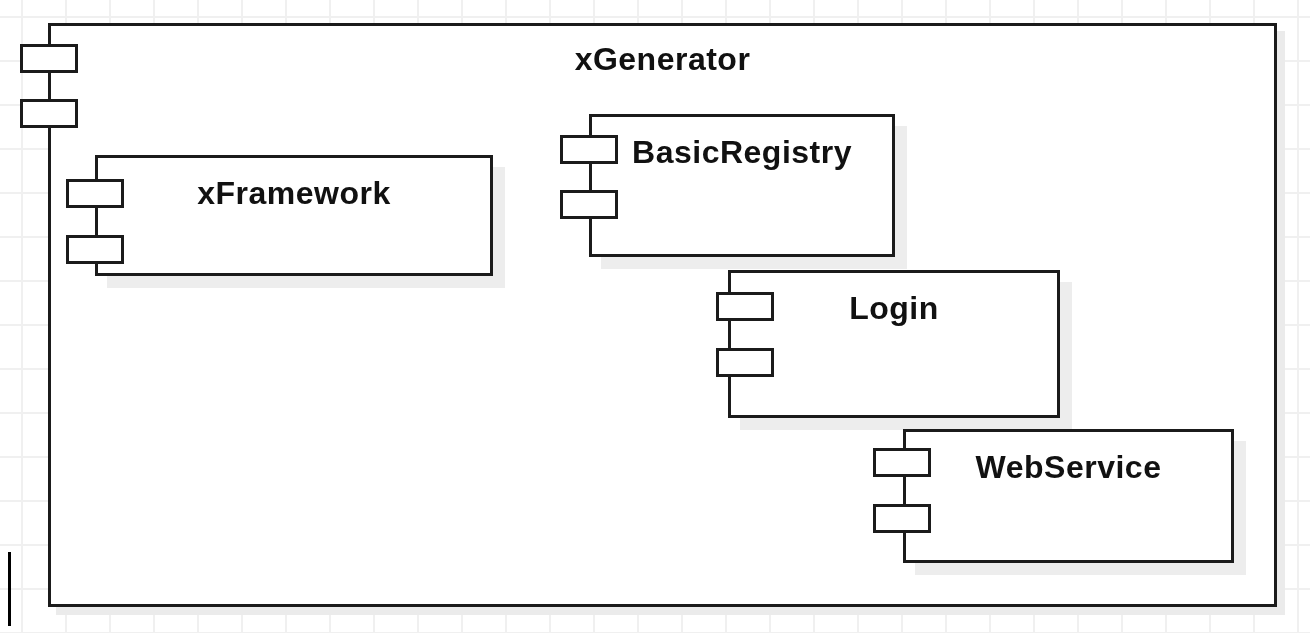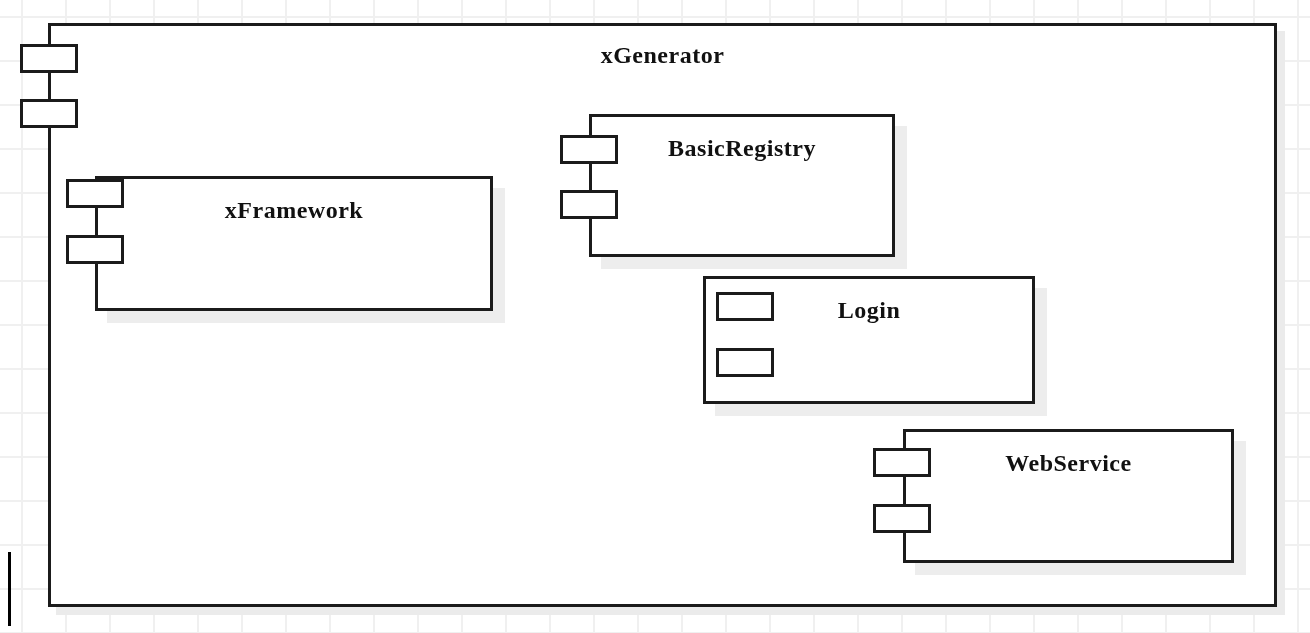--- a/index.html
+++ b/index.html
@@ -34,54 +34,53 @@
   }
   .component.outer {
     box-shadow: 8px 8px 0 #ebebeb;
   }
 
   .component .label {
     display: block;
     text-align: center;
     font-weight: bold;
     color: #111111;
-    font-size: 24px;
+    font-size: 32px;
     line-height: 1;
     letter-spacing: 0.5px;
     user-select: none;
-    font-family: Liberation Serif, serif;
   }
   .outer .label { margin-top: 17px; }
   .inner .label { margin-top: 19px; }
 
   
   .tab {
     position: absolute;
     box-sizing: border-box;
     width: 58px;
     height: 29px;
     background: #ffffff;
     border: 3px solid #1b1b1b;
     z-index: 5;
   }
 
   
   #outer-box   { left: 48px;  top: 23px;  width: 1229px; height: 584px; z-index: 1; }
   #outer-tab-1 { left: 20px;  top: 44px; }
   #outer-tab-2 { left: 20px;  top: 99px; }
 
-  #xframework-box   { left: 95px;  top: 176px; width: 398px; height: 135px; z-index: 2; }
+  #xframework-box   { left: 95px;  top: 155px; width: 398px; height: 121px; z-index: 2; }
   #xframework-tab-1 { left: 66px;  top: 179px; }
   #xframework-tab-2 { left: 66px;  top: 235px; }
 
   #basicregistry-box   { left: 589px; top: 114px; width: 306px; height: 143px; z-index: 2; }
   #basicregistry-tab-1 { left: 560px; top: 135px; }
   #basicregistry-tab-2 { left: 560px; top: 190px; }
 
-  #login-box   { left: 703px; top: 270px; width: 332px; height: 128px; z-index: 2; margin-top: 6px; }
+  #login-box   { left: 728px; top: 270px; width: 332px; height: 148px; z-index: 2; }
   #login-tab-1 { left: 716px; top: 292px; }
   #login-tab-2 { left: 716px; top: 348px; }
 
   #webservice-box   { left: 903px; top: 429px; width: 331px; height: 134px; z-index: 2; }
   #webservice-tab-1 { left: 873px; top: 448px; }
   #webservice-tab-2 { left: 873px; top: 504px; }
 
   .edge-mark {
     position: absolute;
     left: 8px;

